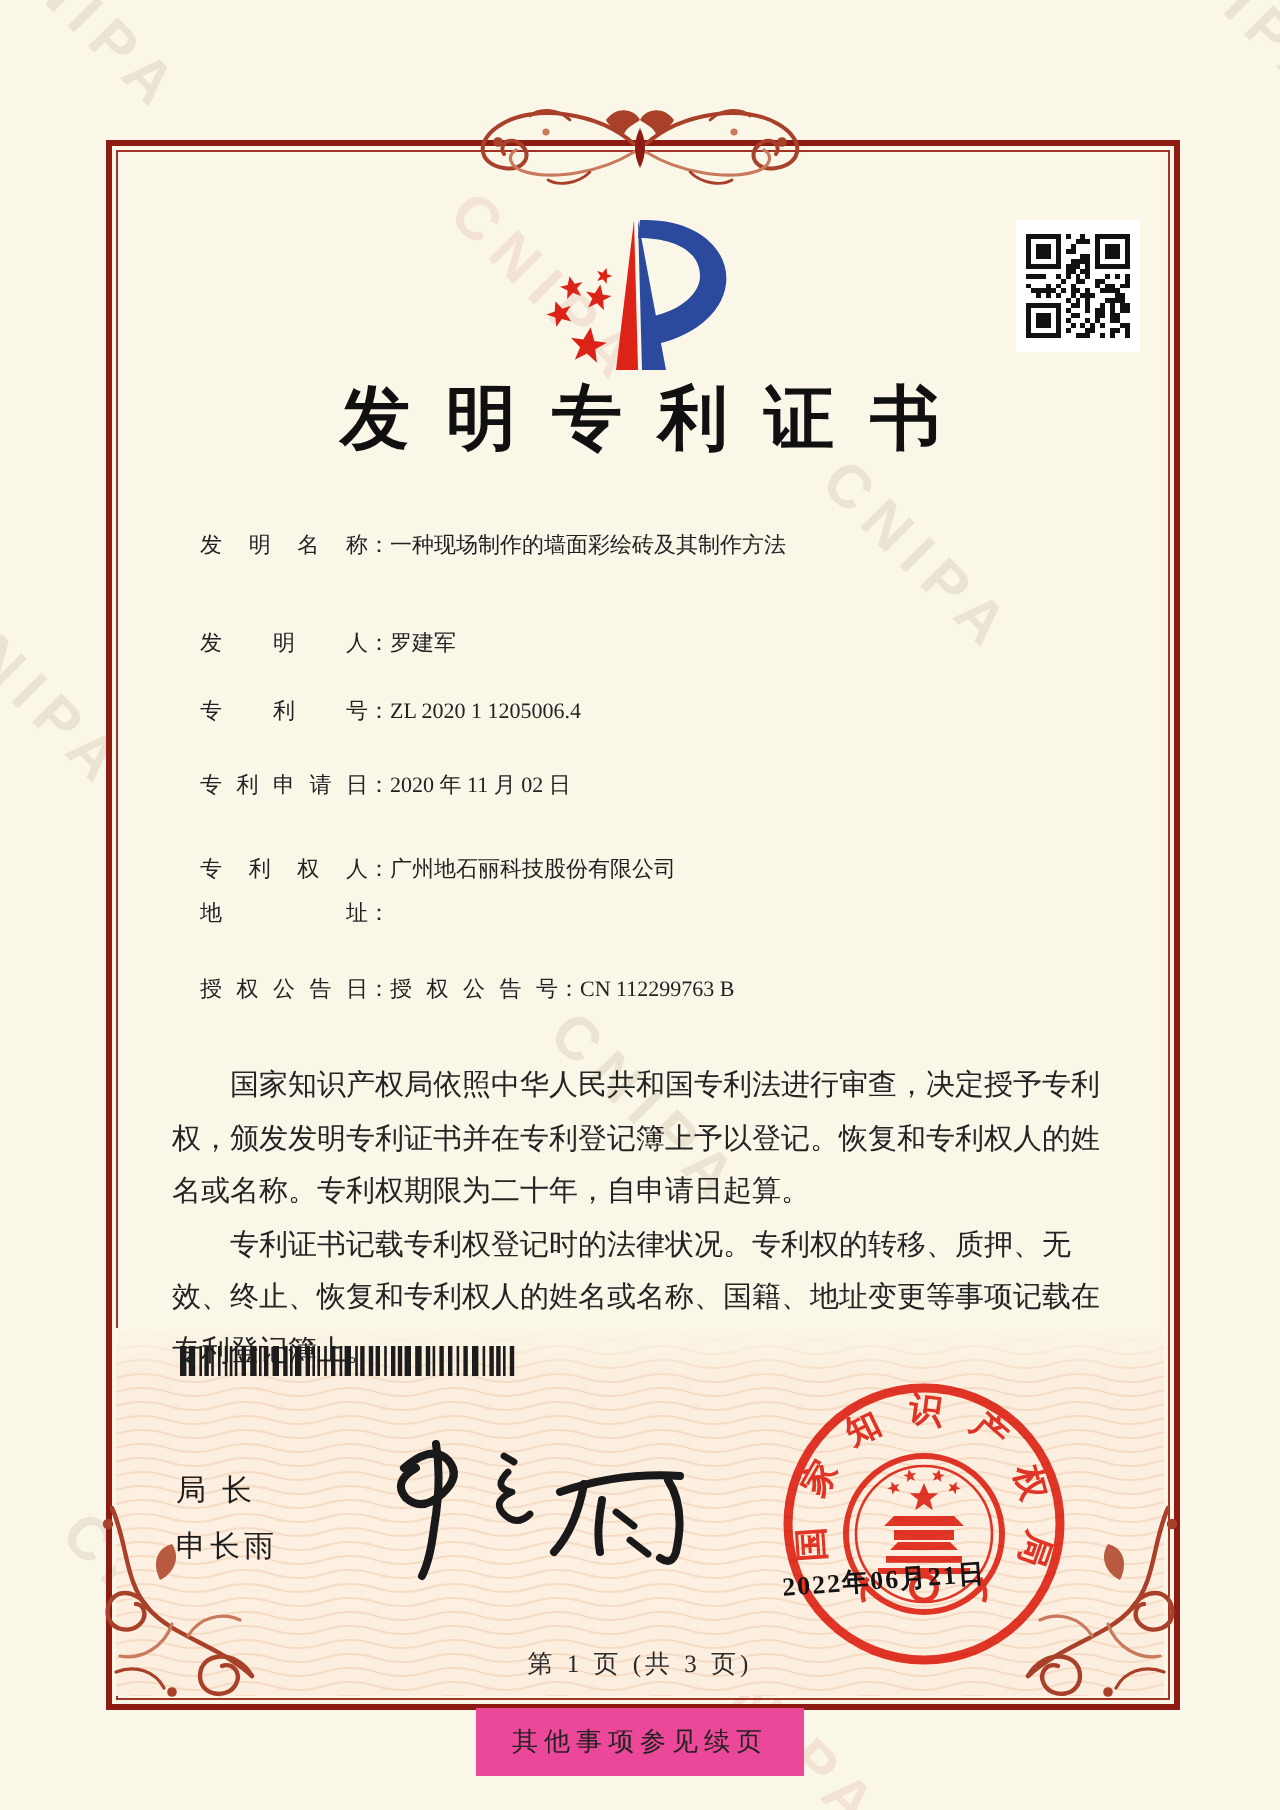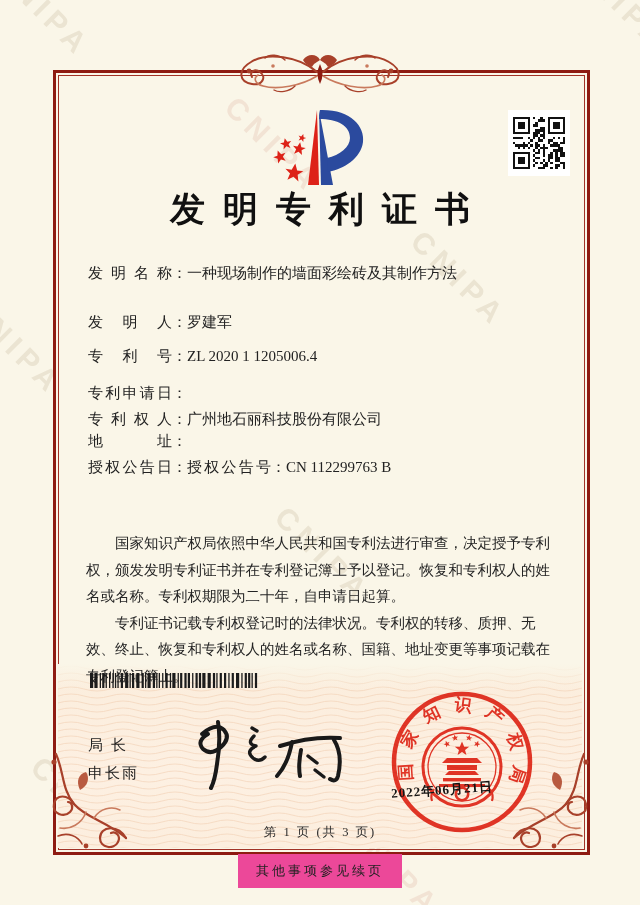--- a/index.html
+++ b/index.html
@@ -20,24 +20,24 @@
          background:linear-gradient(180deg,#fbeddc 0%,#fdf0e2 60%,#fceede 100%);}
   .wave-fade{position:absolute;left:0;top:0;width:100%;height:26px;
          background:linear-gradient(#faf6e8,rgba(250,246,232,0));}
   .cert-number{position:absolute;left:76px;top:99px;font-size:13.5px;letter-spacing:3px;color:#2b2b2b;}
   .logo{position:absolute;left:256px;top:96px;}
   .qr-wrap{position:absolute;left:508px;top:110px;width:62px;height:66px;background:#fff;
          display:flex;align-items:center;justify-content:center;}
   .title{position:absolute;left:0;top:186px;width:100%;text-align:center;
          font-size:35px;font-weight:700;letter-spacing:18px;text-indent:18px;color:#101010;}
   
-  .fields{position:absolute;left:88px;top:262px;width:478px;font-size:15px;line-height:22px;}
+  .fields{position:absolute;left:100px;top:262px;width:478px;font-size:11px;line-height:22px;}
   .frow{display:flex;align-items:flex-start;}
   .m1{margin-bottom:27px}.m2{margin-bottom:12px}.m3{margin-bottom:15px}
-  .m4{margin-bottom:4px}.m5{}.m6{margin-bottom:4px}
+  .m4{margin-bottom:20px}.m5{}.m6{margin-bottom:16px}
   .flabel{display:inline-block;width:84px;text-align:justify;text-align-last:justify;flex:none;}
   .fcolon{flex:none;}
   .fval{flex:1;}
   .fval7{flex:none;width:176px;}
   .paras{position:absolute;left:86px;top:530px;width:472px;font-size:14.5px;
          line-height:26.5px;color:#242424;}
   .paras p{margin:0;text-indent:2em;}
   .barcode{position:absolute;left:90px;top:673px;width:168px;height:15px;}
   .director-title{position:absolute;left:88px;top:736px;font-size:15px;letter-spacing:8px;color:#1c1c1c;text-align:center;}
   .director-name{position:absolute;left:88px;top:764px;font-size:15px;letter-spacing:2px;color:#1c1c1c;}
@@ -306,20 +306,21 @@
       <span class="fval">罗建军</span>
     </div>
     <div class="frow m3">
       <span class="flabel">专利号</span>
         <span class="fcolon">：</span>
       <span class="fval">ZL 2020 1 1205006.4</span>
     </div>
     <div class="frow m4">
       <span class="flabel">专利申请日</span>
         <span class="fcolon">：</span>
+      <span class="fval">2020 年 11 月 02 日</span>
     </div>
     <div class="frow m5">
       <span class="flabel">专利权人</span>
         <span class="fcolon">：</span>
       <span class="fval">广州地石丽科技股份有限公司</span>
     </div>
     <div class="frow m6">
       <span class="flabel">地址</span>
         <span class="fcolon">：</span>
     </div>

